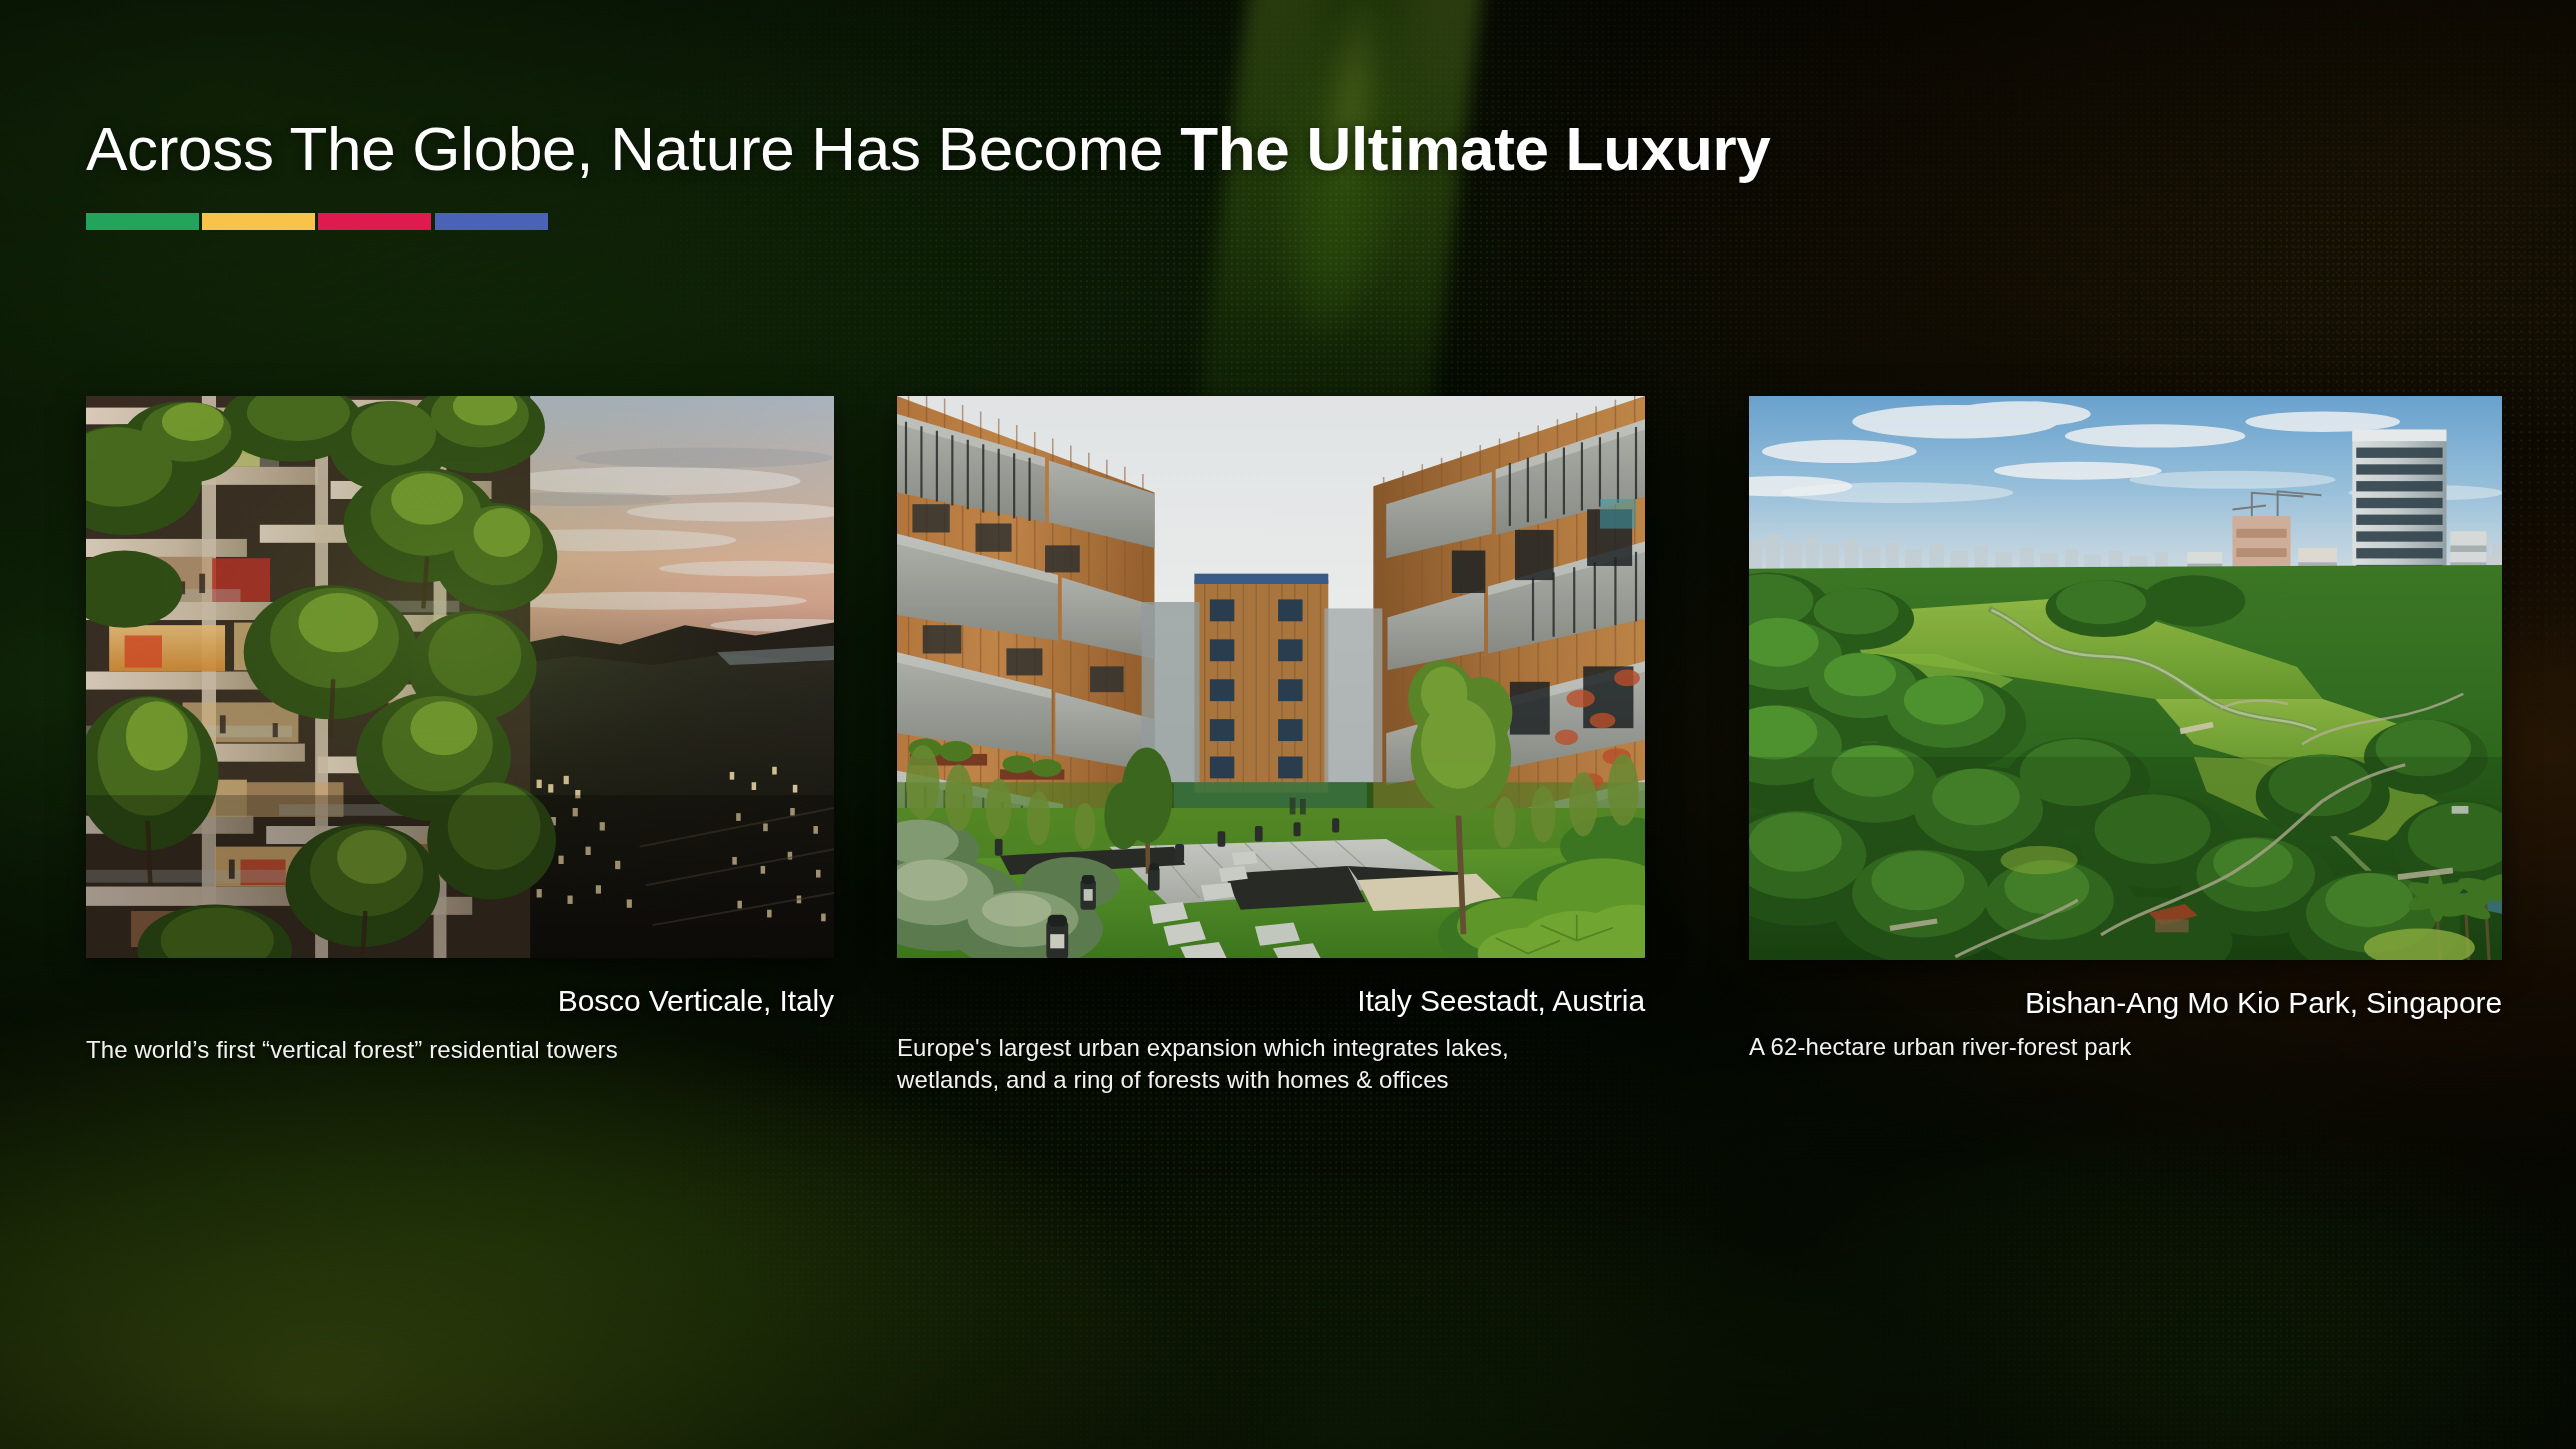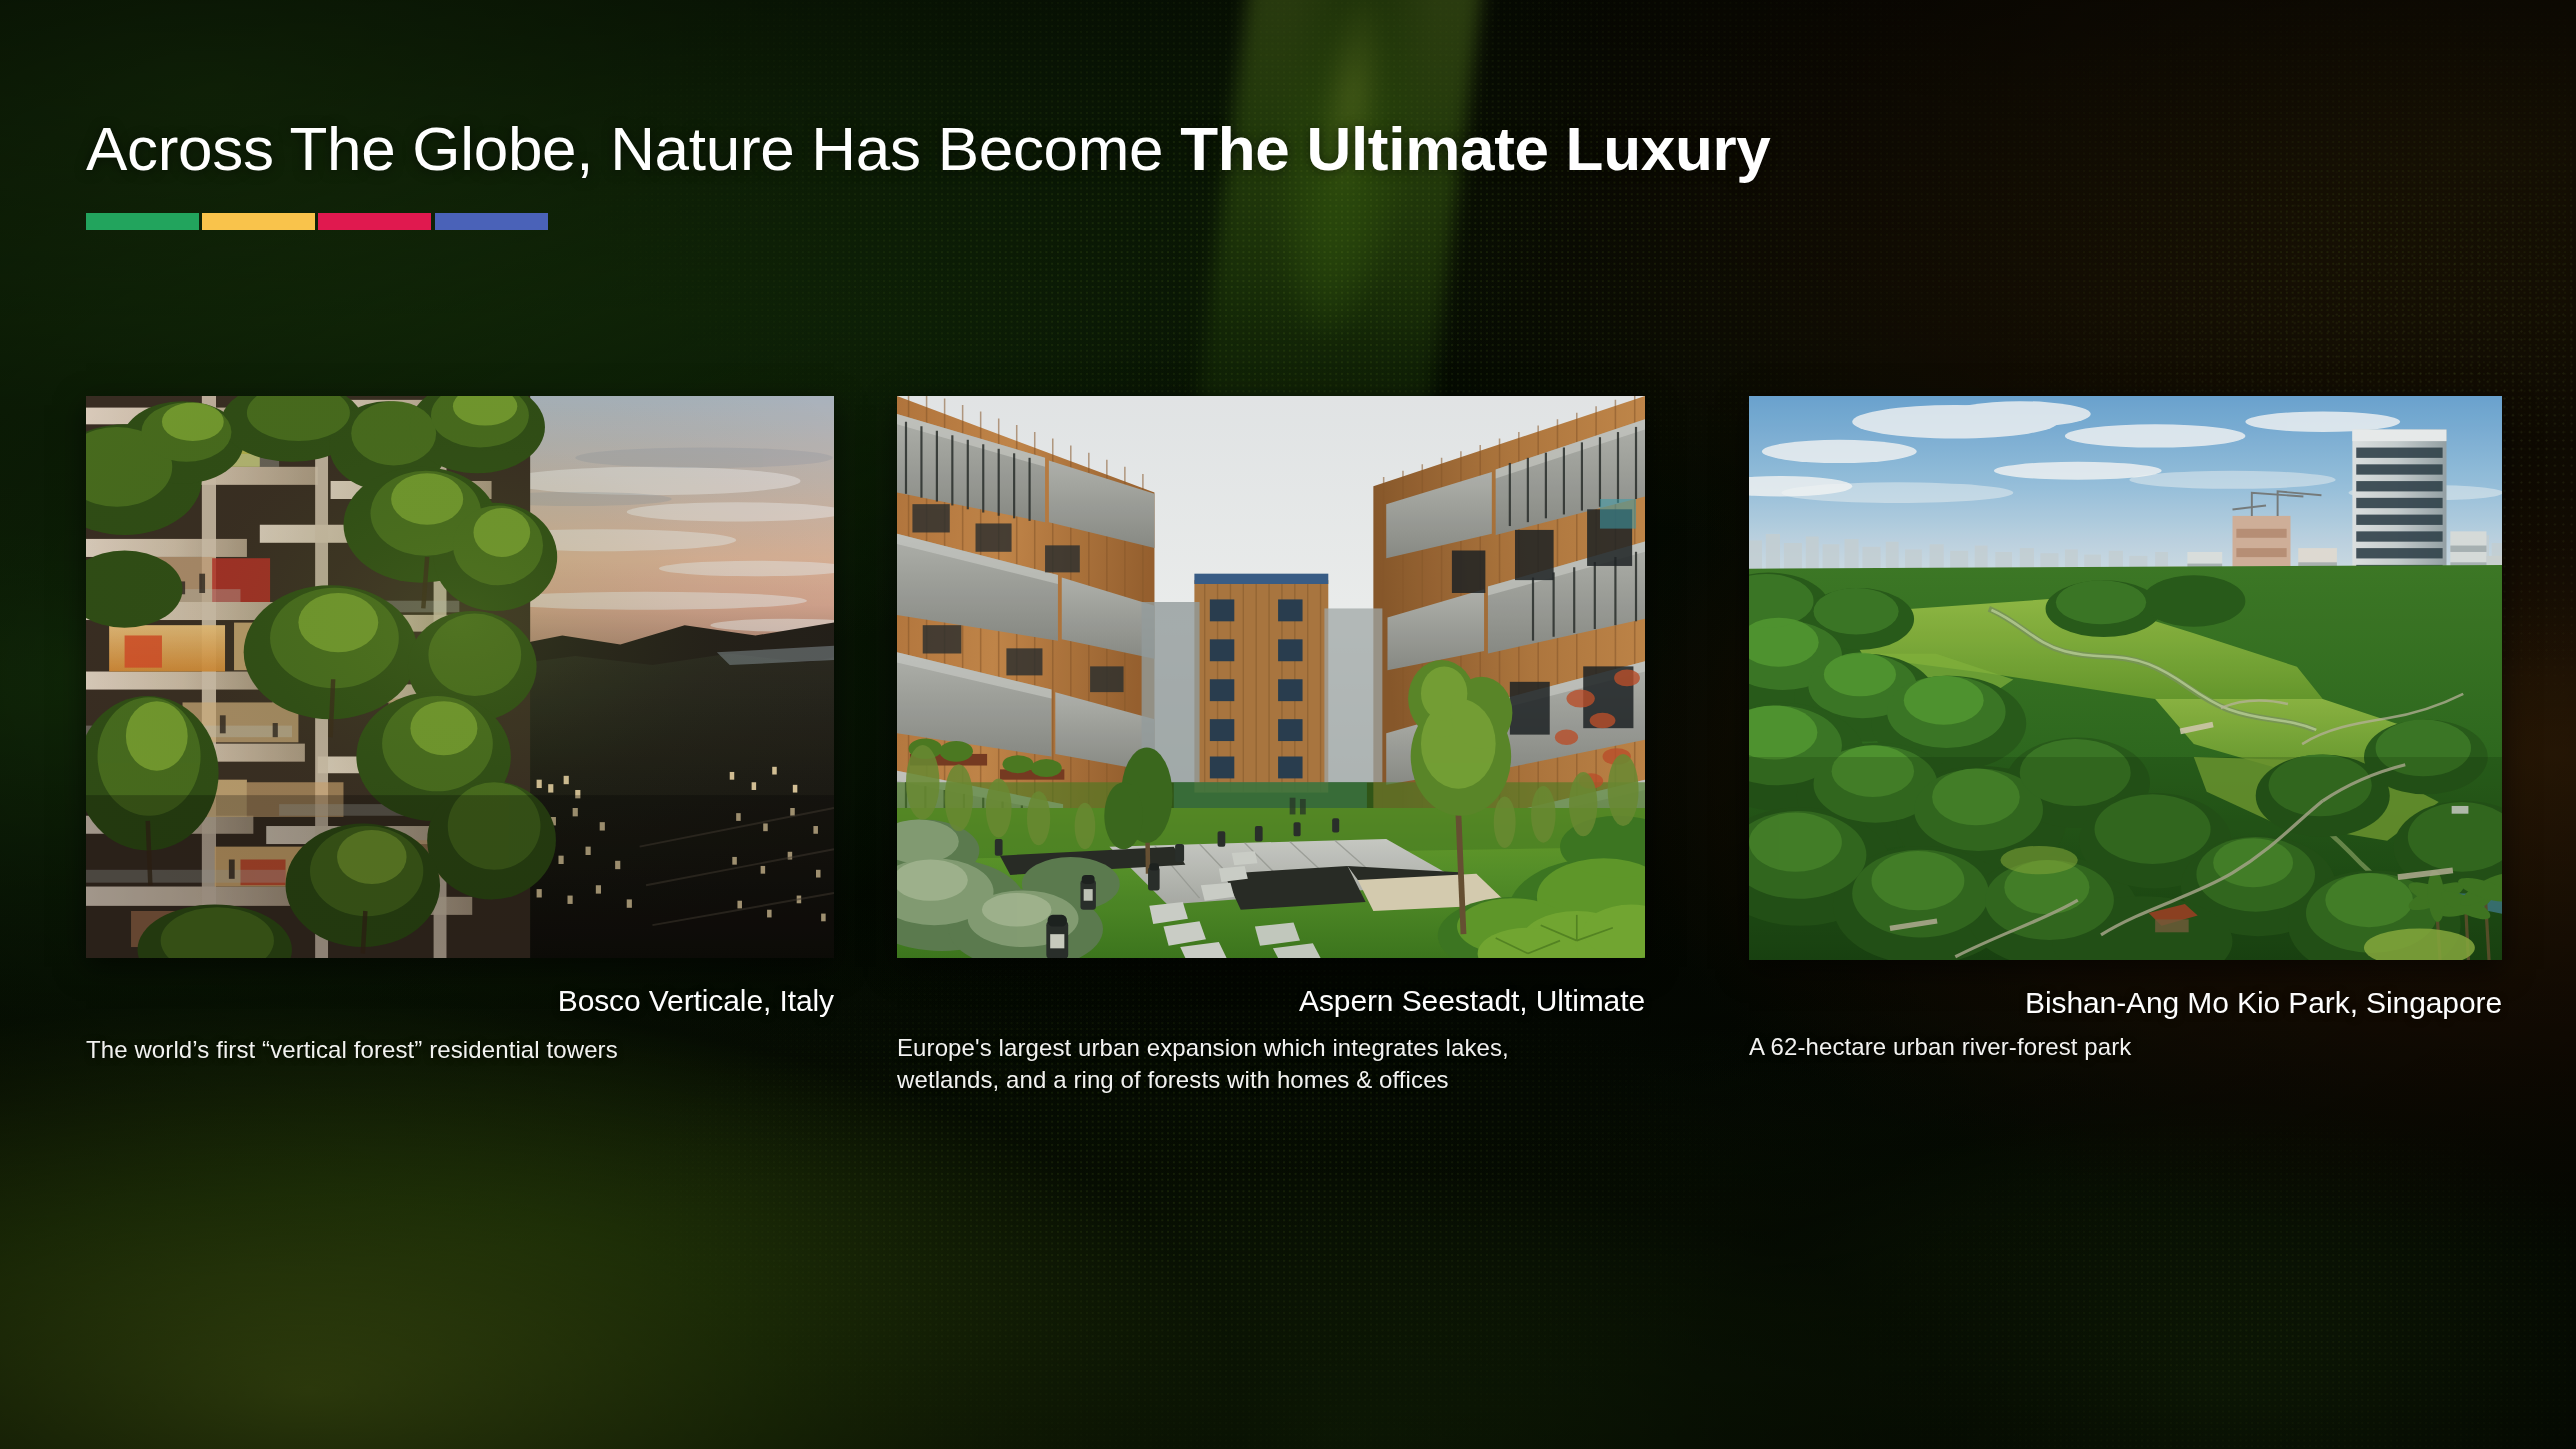--- a/index.html
+++ b/index.html
@@ -779,21 +779,21 @@
             </g>
 
             <g fill="#2b3a2a" opacity=".8">
               <rect x="610" y="624" width="9" height="26"></rect>
               <rect x="626" y="626" width="9" height="24"></rect>
             </g>
 
             <rect x="0" y="0" width="1162" height="873" fill="#12240a" opacity=".05"></rect>
           </svg>
         </div>
-        <div class="card-title">Aspern Seestadt, Ultimate</div>
+        <div class="card-title">Italy Seestadt, Austria</div>
         <div class="card-desc">Europe's largest urban expansion which integrates lakes, wetlands, and a ring of forests with homes &amp; offices</div>
       </div>
 
       <div class="card card-3">
         <div class="photo">
           <svg class="ph-svg" viewBox="0 0 1188 875" preserveAspectRatio="xMidYMid slice" role="img">
             <defs>
               <linearGradient id="sgSky" x1="0" y1="0" x2="0" y2="1">
                 <stop offset="0%" stop-color="#6ea8d8"></stop>
                 <stop offset="45%" stop-color="#9bc6e4"></stop>

